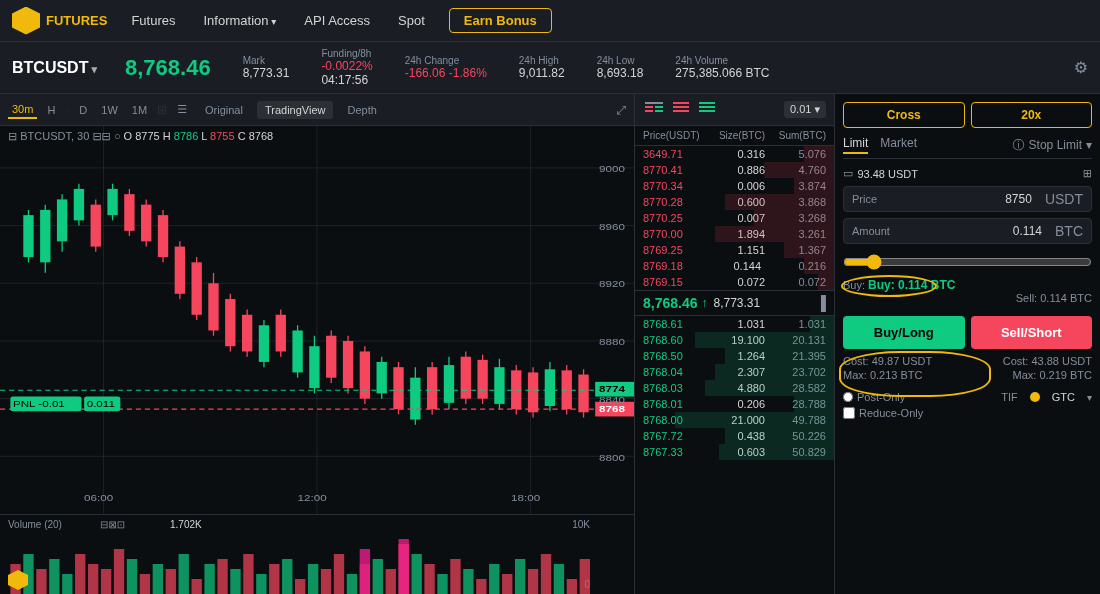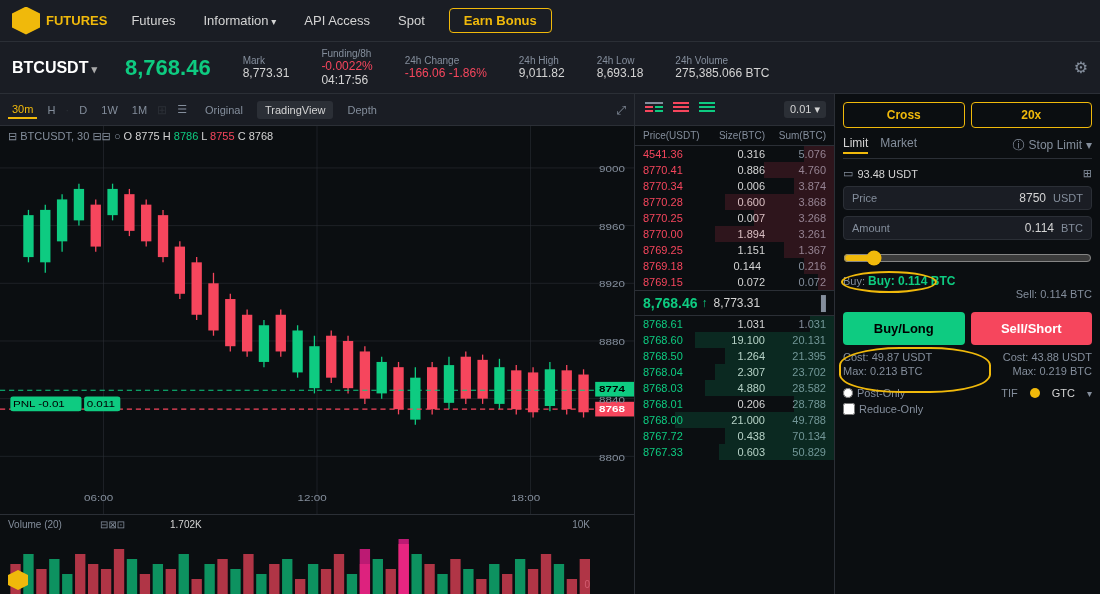--- a/index.html
+++ b/index.html
@@ -87,21 +87,21 @@
     .of-tabs { display: flex; gap: 12px; margin-bottom: 8px; border-bottom: 1px solid #2b2f36; padding-bottom: 4px; }
     .of-tab { color: #848e9c; cursor: pointer; font-size: 12px; padding-bottom: 2px; }
     .of-tab.active { color: #d4d4d4; border-bottom: 2px solid #f0b90b; }
     .of-stoplimit { display: flex; align-items: center; gap: 4px; color: #848e9c; font-size: 12px; cursor: pointer; margin-left: auto; }
     .of-balance { display: flex; align-items: center; margin-bottom: 6px; color: #848e9c; font-size: 11px; }
     .of-balance .val { color: #d4d4d4; margin-left: 4px; }
     .of-calc { margin-left: auto; color: #848e9c; cursor: pointer; }
     .of-input-row { display: flex; align-items: center; background: #1a1d24; border: 1px solid #2b2f36; border-radius: 4px; padding: 4px 8px; margin-bottom: 6px; }
     .of-input-row label { color: #848e9c; font-size: 11px; flex: 1; }
     .of-input-row input { background: transparent; border: none; color: #d4d4d4; font-size: 12px; text-align: right; width: 80px; outline: none; }
-    .of-input-row .unit { color: #848e9c; font-size: 11px; margin-left: 7px; }
+    .of-input-row .unit { color: #848e9c; font-size: 14px; margin-left: 13px; }
     .of-slider { width: 100%; margin: 4px 0 8px; accent-color: #f0b90b; }
     .of-order-info { display: flex; justify-content: space-between; margin-bottom: 6px; flex-direction: column; }
     .of-buy-info { color: #848e9c; font-size: 11px; }
     .of-buy-info span.highlight { color: #0ecb81; font-weight: bold; font-size: 12px; }
     .of-sell-info { color: #848e9c; font-size: 11px; text-align: right; }
     
     .of-order-info-wrapper { position: relative; }
     .of-action-row { display: flex; gap: 6px; margin-bottom: 6px; }
     .of-buy-btn { flex: 1; background: #0ecb81; color: #000; font-weight: bold; border: none; border-radius: 4px; padding: 9px; cursor: pointer; font-size: 13px; }
     .of-sell-btn { flex: 1; background: #f6465d; color: #fff; font-weight: bold; border: none; border-radius: 4px; padding: 9px; cursor: pointer; font-size: 13px; }
@@ -398,21 +398,21 @@
 
     <div class="ob-headers">
       <span class="col1">Price(USDT)</span>
       <span class="col2">Size(BTC)</span>
       <span class="col3">Sum(BTC)</span>
     </div>
 
     <div>
       <div class="ob-row ask" style="position:relative;">
         <div class="ob-depth-bar ask" style="width:15%;"></div>
-        <span class="price">4541.36</span>
+        <span class="price">3649.71</span>
           <span class="size">0.316</span>
           <span class="sum">5.076</span>
       </div>
       <div class="ob-row ask" style="position:relative;">
         <div class="ob-depth-bar ask" style="width:35%;"></div>
         <span class="price">8770.41</span>
           <span class="size">0.886</span>
           <span class="sum">4.760</span>
       </div>
       <div class="ob-row ask" style="position:relative;">
@@ -506,21 +506,21 @@
       <div class="ob-row bid" style="position:relative;">
         <div class="ob-depth-bar bid" style="width:80%;"></div>
         <span class="price">8768.00</span>
           <span class="size">21.000</span>
           <span class="sum">49.788</span>
       </div>
       <div class="ob-row bid" style="position:relative;">
         <div class="ob-depth-bar bid" style="width:55%;"></div>
         <span class="price">8767.72</span>
           <span class="size">0.438</span>
-          <span class="sum">70.134</span>
+          <span class="sum">50.226</span>
       </div>
       <div class="ob-row bid" style="position:relative;">
         <div class="ob-depth-bar bid" style="width:58%;"></div>
         <span class="price">8767.33</span>
           <span class="size">0.603</span>
           <span class="sum">50.829</span>
       </div>
     </div>
   </div>
 

